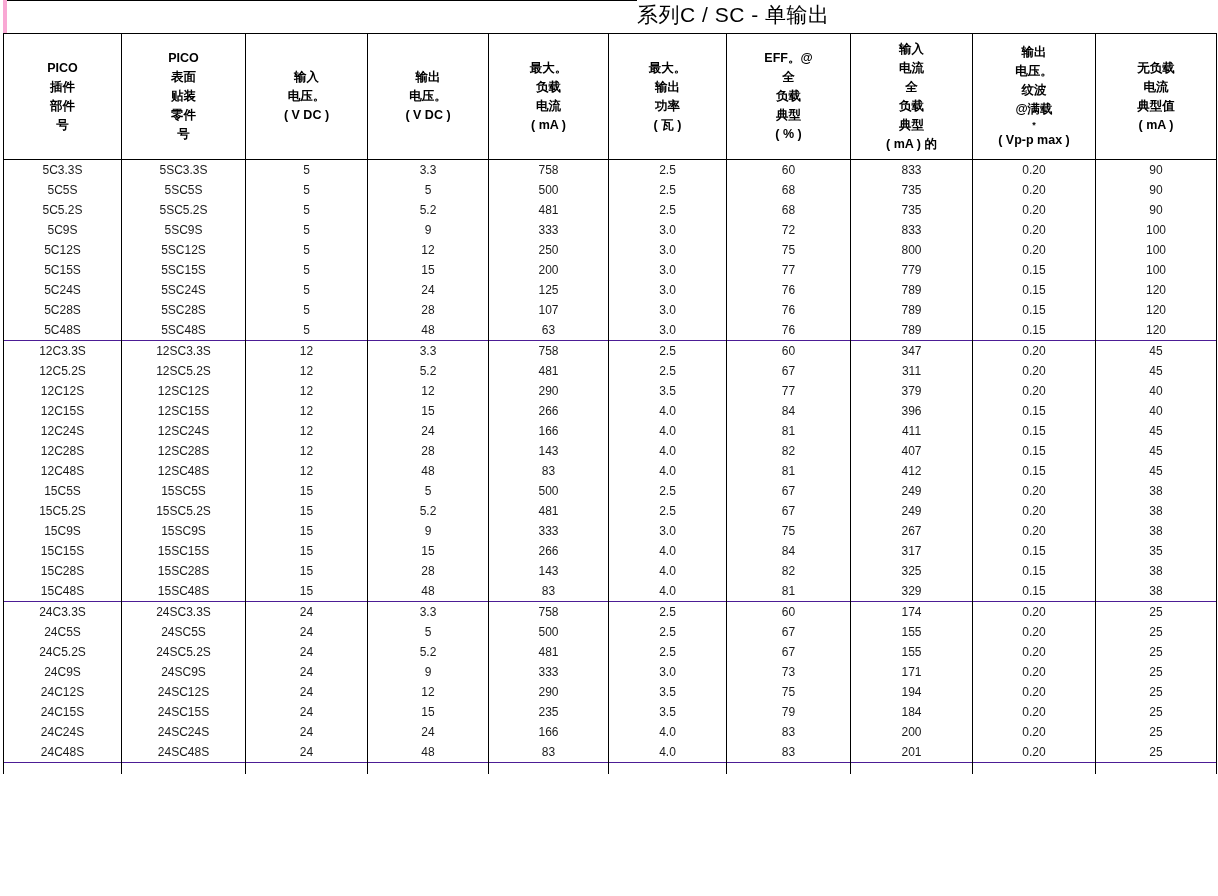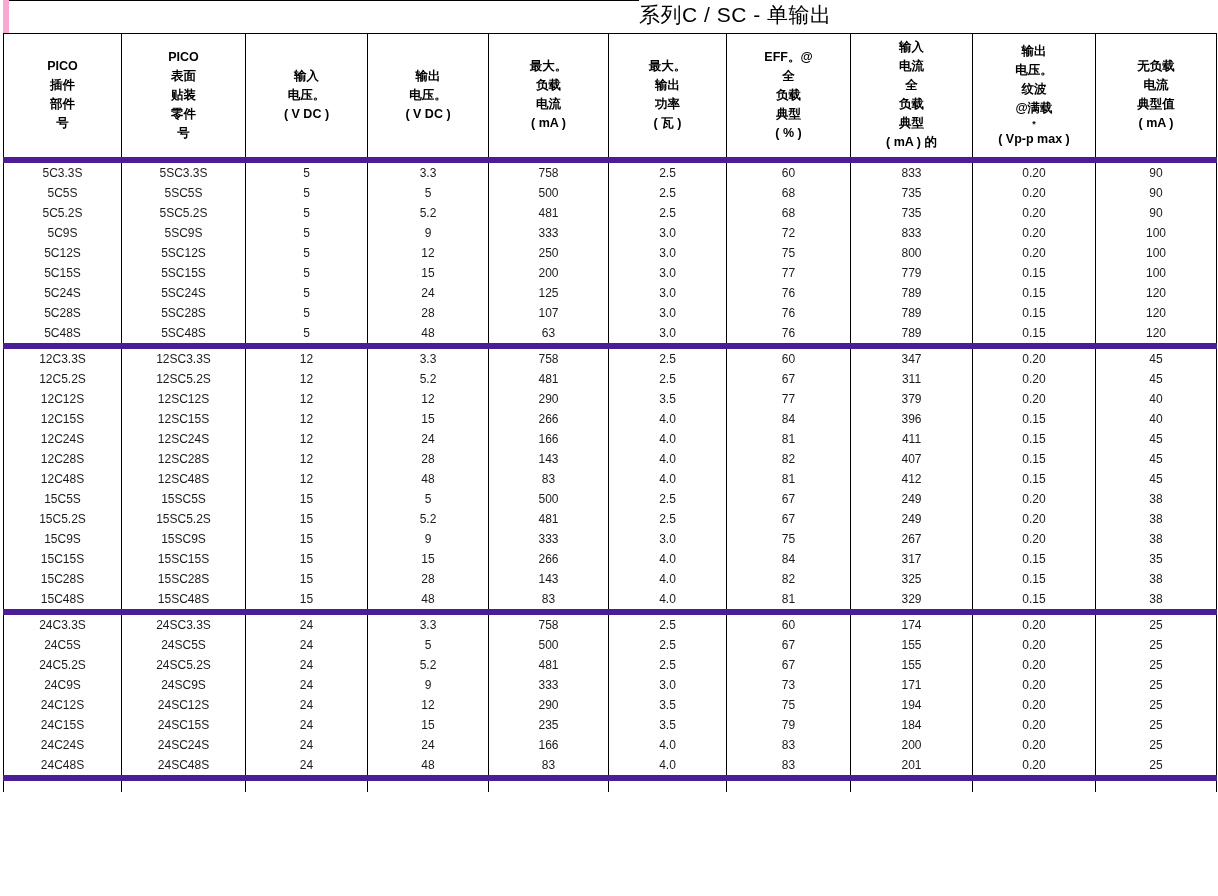--- a/index.html
+++ b/index.html
@@ -14,21 +14,21 @@
   }
   .sheet {
     position: relative;
     margin-left: 3px;
     width: 1213px;
   }
   
   .title-row {
     position: relative;
     height: 33px;
-    border-left: 6px solid #f9a8d4;
+    border-left: 4px solid #f9a8d4;
     padding-left: 20px;
   }
   
   .title-row .toprule {
     position: absolute;
     left: 0;
     top: 0;
     width: 630px;
     height: 1px;
     background: #000;
@@ -74,21 +74,21 @@
     line-height: 12px;
   }
   table.spec tbody td {
     height: 20px;
     font-size: 12px;
     font-weight: 400;
     color: #1a1a1a;
     white-space: nowrap;
   }
   table.spec tbody tr.group-start td {
-    border-top: 6px solid #4c1d95;
+    border-top: 1px solid #4c1d95;
     margin-top: 12px;
   }
   table.spec tbody tr.cutoff td {
     height: 11px;
   }
 </style>
 </head>
 <body>
 
 <div class="sheet">

